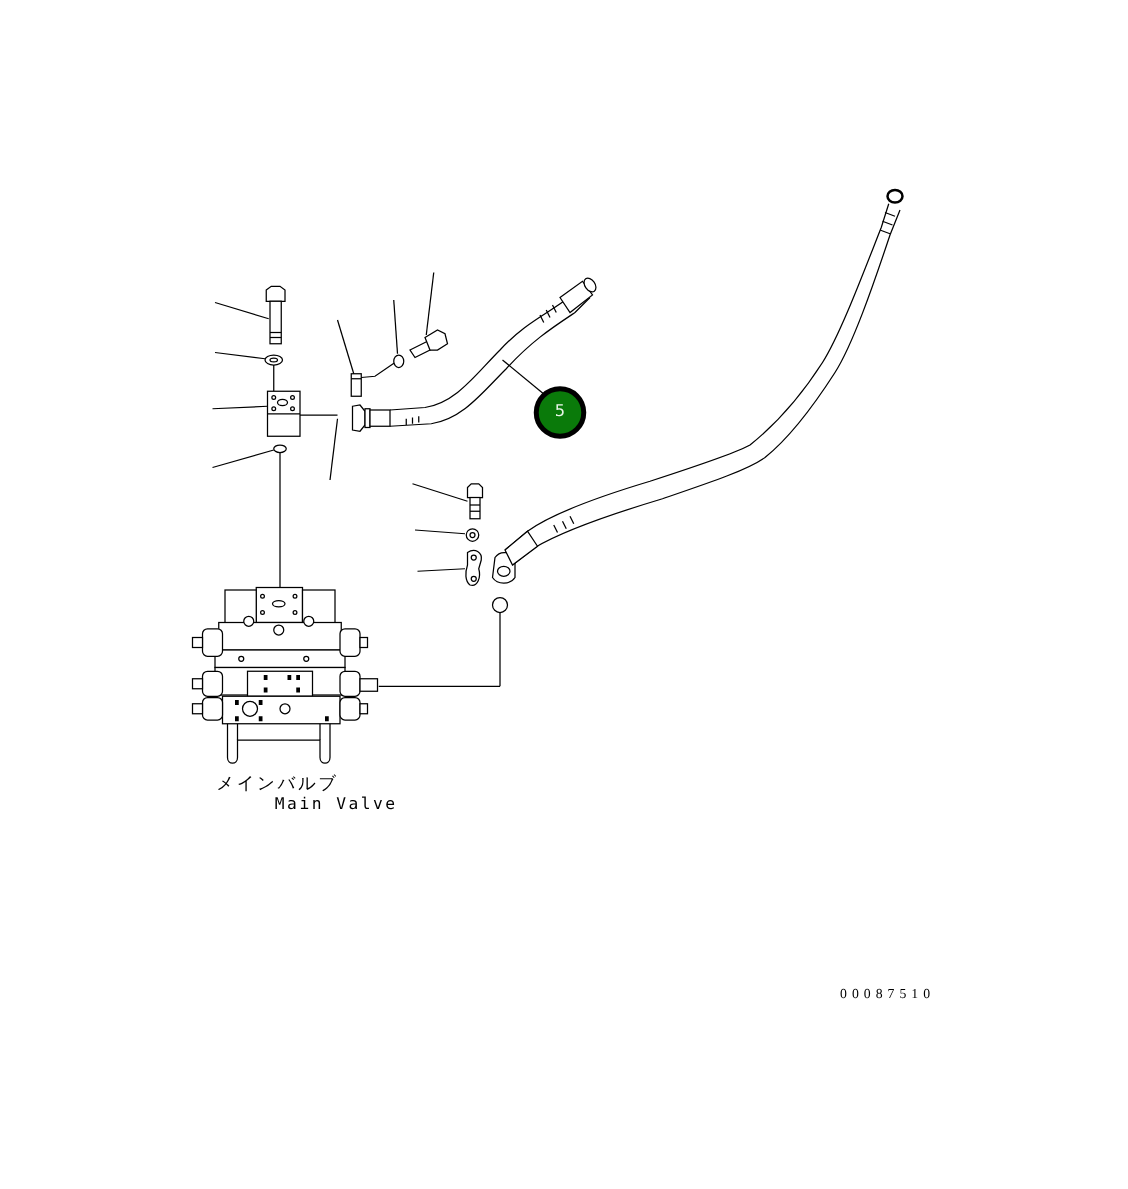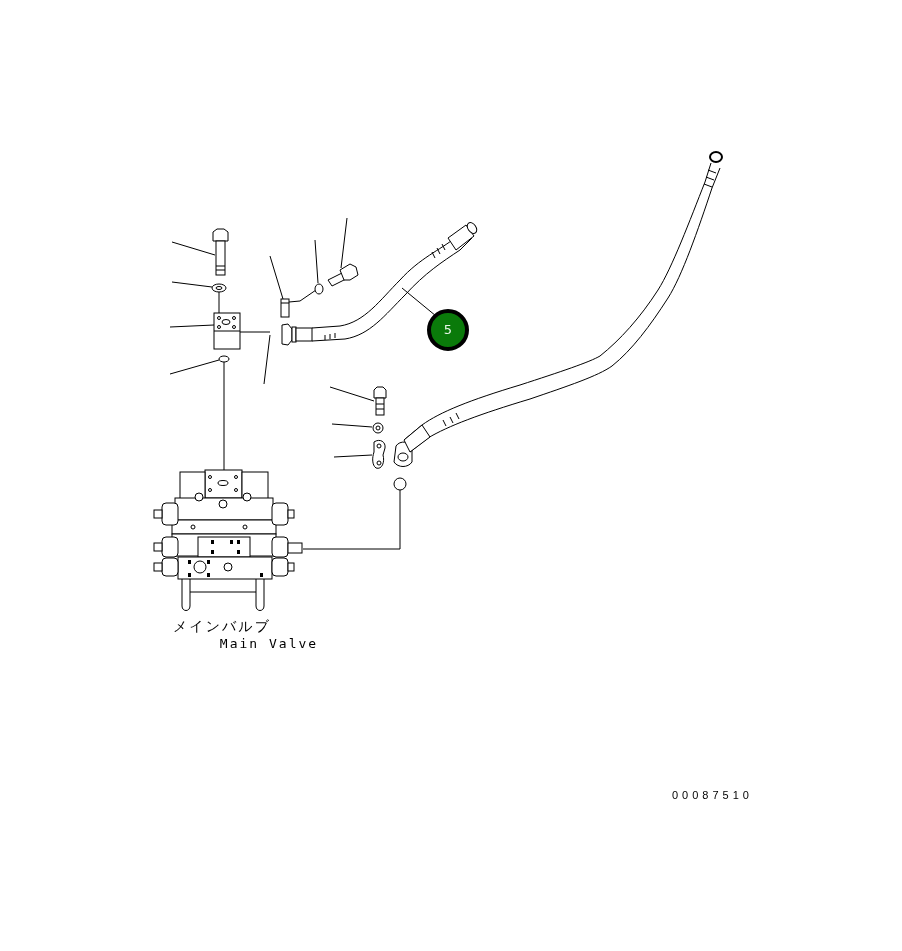--- a/index.html
+++ b/index.html
@@ -2,21 +2,21 @@
 <html><head>
 <meta charset="utf-8">
 <style>
   html, body { margin: 0; padding: 0; background: #ffffff; }
   body { width: 902px; height: 951px; position: relative; overflow: hidden; font-family: "DejaVu Sans Mono", monospace; }
   svg { position: absolute; left: 0; top: 0; }
   .ln { stroke: #000; stroke-width: 1; fill: none; }
   .lnw { stroke: #000; stroke-width: 1; fill: #fff; }
   .lbl-jp { position: absolute; left: 170px; top: 618px; width: 104px; text-align: center; font-size: 14px; letter-spacing: 2px; color: #000; font-family: "DejaVu Sans", sans-serif; }
   .lbl-en { position: absolute; left: 170px; top: 636px; width: 104px; text-align: center; font-size: 13px; letter-spacing: 2px; color: #000; font-family: "DejaVu Sans Mono", monospace; margin-left: 47px; }
-  .drawing-no { position: absolute; left: 672px; top: 789px; font-size: 11px; letter-spacing: 4px; color: #000; font-family: Liberation Sans, sans-serif; }
+  .drawing-no { position: absolute; left: 672px; top: 789px; font-size: 11px; letter-spacing: 4px; color: #000; font-family: Liberation Serif, serif; }
   .callout { position: absolute; left: 427px; top: 309px; width: 42px; height: 42px; border-radius: 50%; background: #0a7a0a; border: 4px solid #000; box-sizing: border-box; }
   .callout span { position: absolute; left: 0; right: 0; top: 9px; text-align: center; color: #e8f5e8; font-size: 13px; font-family: "DejaVu Sans", sans-serif; }
 </style>
 </head>
 <body>
 
 <svg width="902" height="951" viewBox="0 0 902 951">
 
   <g>
     <path class="lnw" d="M213,232 L217,229 L224,229 L228,232 L228,241 L213,241 Z"></path>

